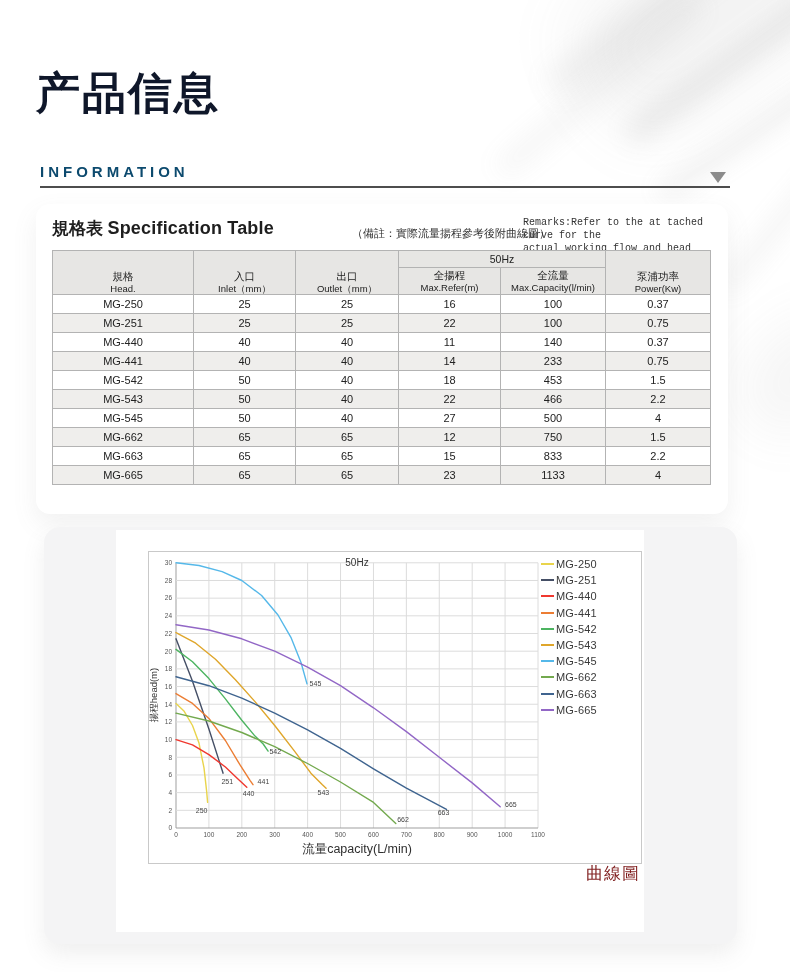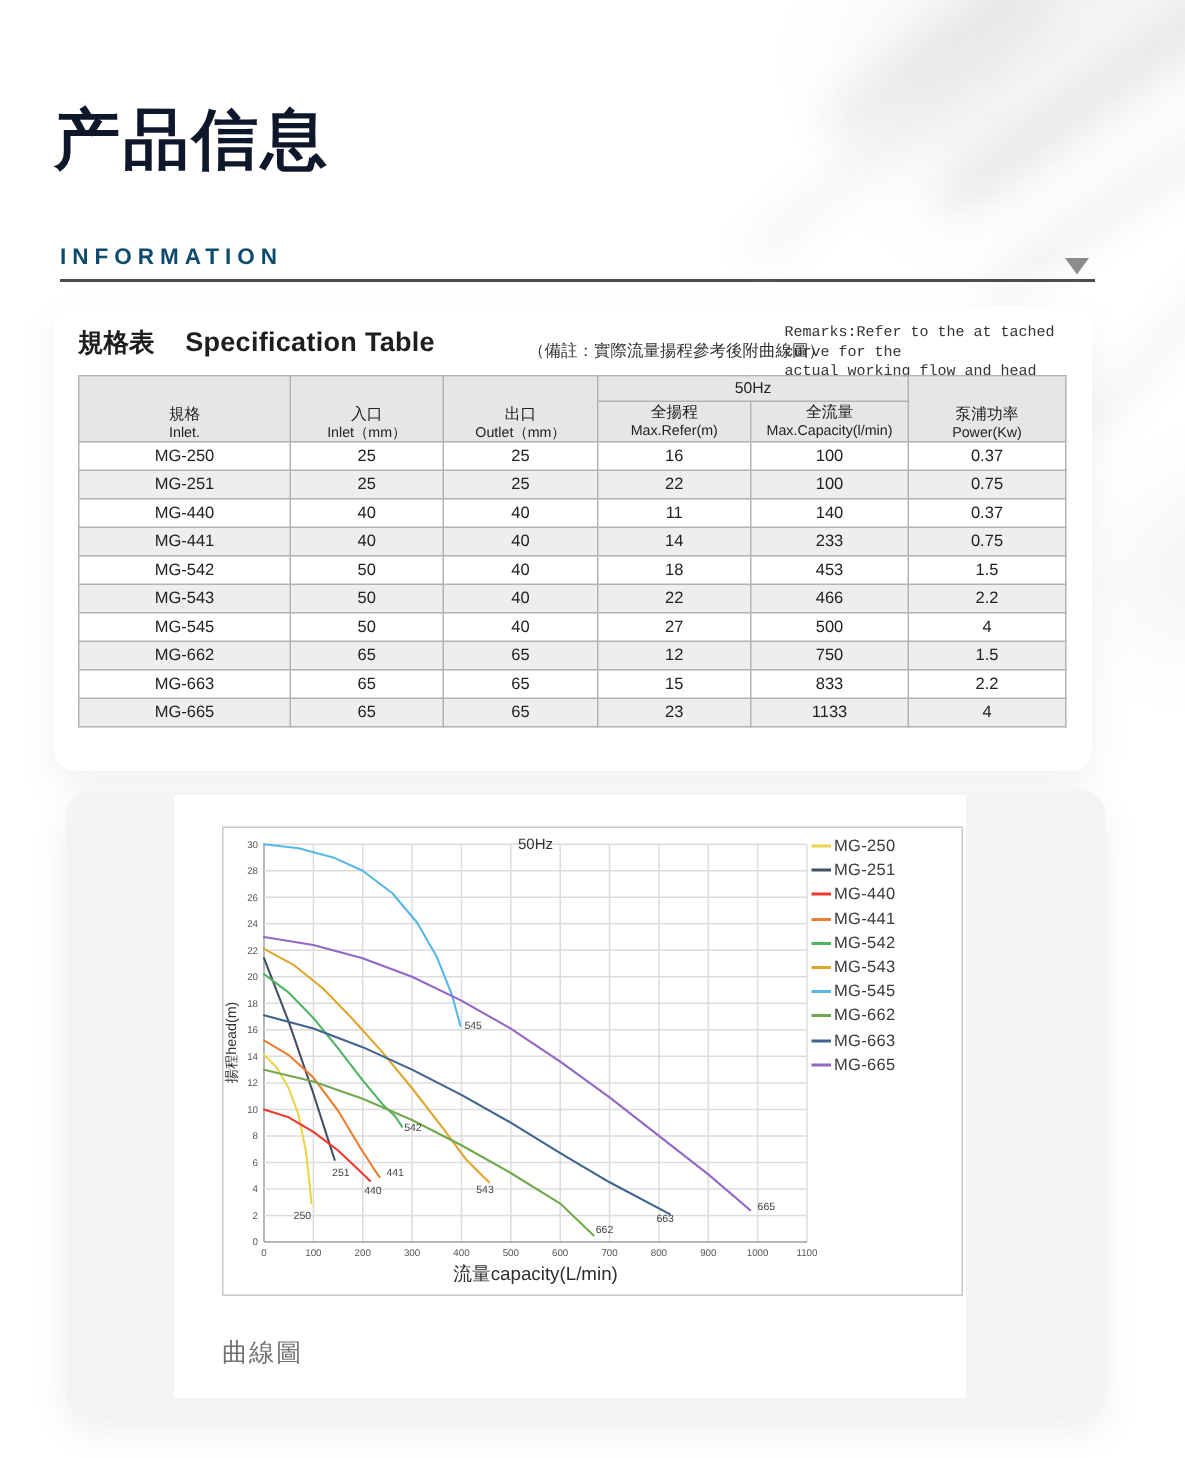--- a/index.html
+++ b/index.html
@@ -30,21 +30,21 @@
     border-top:11px solid #8c8c8c;
   }
 
   
   .spec-card{
     left:36px;top:204px;width:692px;height:310px;background:#fff;border-radius:14px;
     box-shadow:0 10px 24px rgba(120,120,120,.10);
   }
   .spec-heading{position:absolute;left:16px;top:13px;font-weight:700;color:#1e1e1e;}
   .spec-heading .cjk{font-size:17px;}
-  .spec-heading .en{font-size:18px;letter-spacing:.2px;margin-left:16px;}
+  .spec-heading .en{font-size:18px;letter-spacing:.2px;}
   .spec-note{position:absolute;left:316px;top:22px;font-size:11px;color:#333;}
   .spec-remarks{position:absolute;left:487px;top:12px;width:202px;font-size:10px;line-height:1.3;color:#333;font-family:Liberation Mono, monospace;}
 
   table.spec{
     position:absolute;left:16px;top:46px;width:658px;
     border-collapse:collapse;table-layout:fixed;
     font-size:11px;color:#222;
   }
   table.spec th,table.spec td{
     border:1px solid #b3b3b3;text-align:center;padding:0;
@@ -71,22 +71,22 @@
   }
   .chart-svg{position:absolute;left:0;top:0;}
   .chart-legend{
     position:absolute;left:392px;top:4px;width:97px;background:#fff;
     display:flex;flex-direction:column;
   }
   .legend-item{display:flex;align-items:center;height:16.2px;}
   .legend-dash{width:13px;height:2px;margin-right:2px;flex:0 0 13px;}
   .legend-text{font-size:11px;color:#3a3a3a;letter-spacing:.2px;}
   .chart-caption{
-    position:absolute;left:32px;top:360px;width:492px;text-align:left;
-    font-size:17px;color:#737373;letter-spacing:1px;
+    position:absolute;left:32px;top:332px;width:492px;text-align:right;
+    font-size:17px;color:#7f1d1d;letter-spacing:1px;
   }
 </style>
 </head>
 <body>
 
 <div class="shadow-layer">
   <div class="leaf" style="left:570px;top:-70px;width:300px;height:150px;opacity:.10;filter:blur(34px);transform:rotate(-35deg);"></div>
   <div class="leaf" style="left:520px;top:-20px;width:320px;height:22px;opacity:.16;filter:blur(14px);transform:rotate(-37deg);"></div>
   <div class="leaf" style="left:600px;top:40px;width:300px;height:18px;opacity:.18;filter:blur(12px);transform:rotate(-36deg);"></div>
   <div class="leaf" style="left:470px;top:80px;width:260px;height:16px;opacity:.11;filter:blur(13px);transform:rotate(-40deg);"></div>
@@ -117,21 +117,21 @@
         <col style="width:102px">
         <col style="width:103px">
       <col style="width:102px">
         <col style="width:105px">
         <col style="width:105px">
     </colgroup>
     <thead>
       <tr>
         <th rowspan="2" class="twoline">
           <span class="th-cjk">規格</span>
-          <span class="th-en">Inlet.</span>
+          <span class="th-en">Head.</span>
         </th>
         <th rowspan="2" class="twoline">
           <span class="th-cjk">入口</span>
           <span class="th-en">Inlet（mm）</span>
         </th>
         <th rowspan="2" class="twoline">
           <span class="th-cjk">出口</span>
           <span class="th-en">Outlet（mm）</span>
         </th>
         <th colspan="2" class="freq">50Hz</th>

